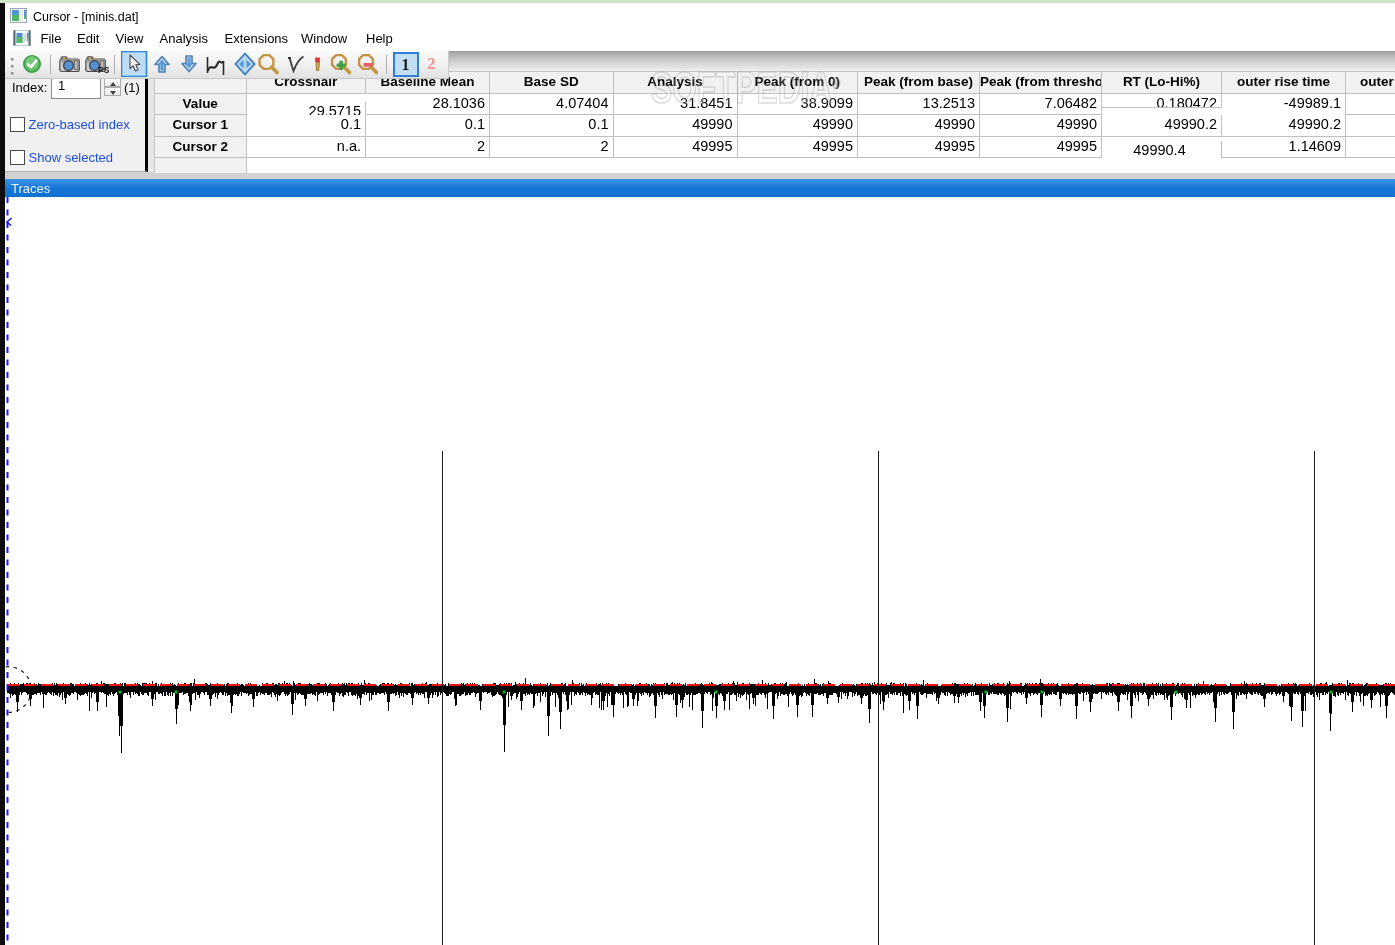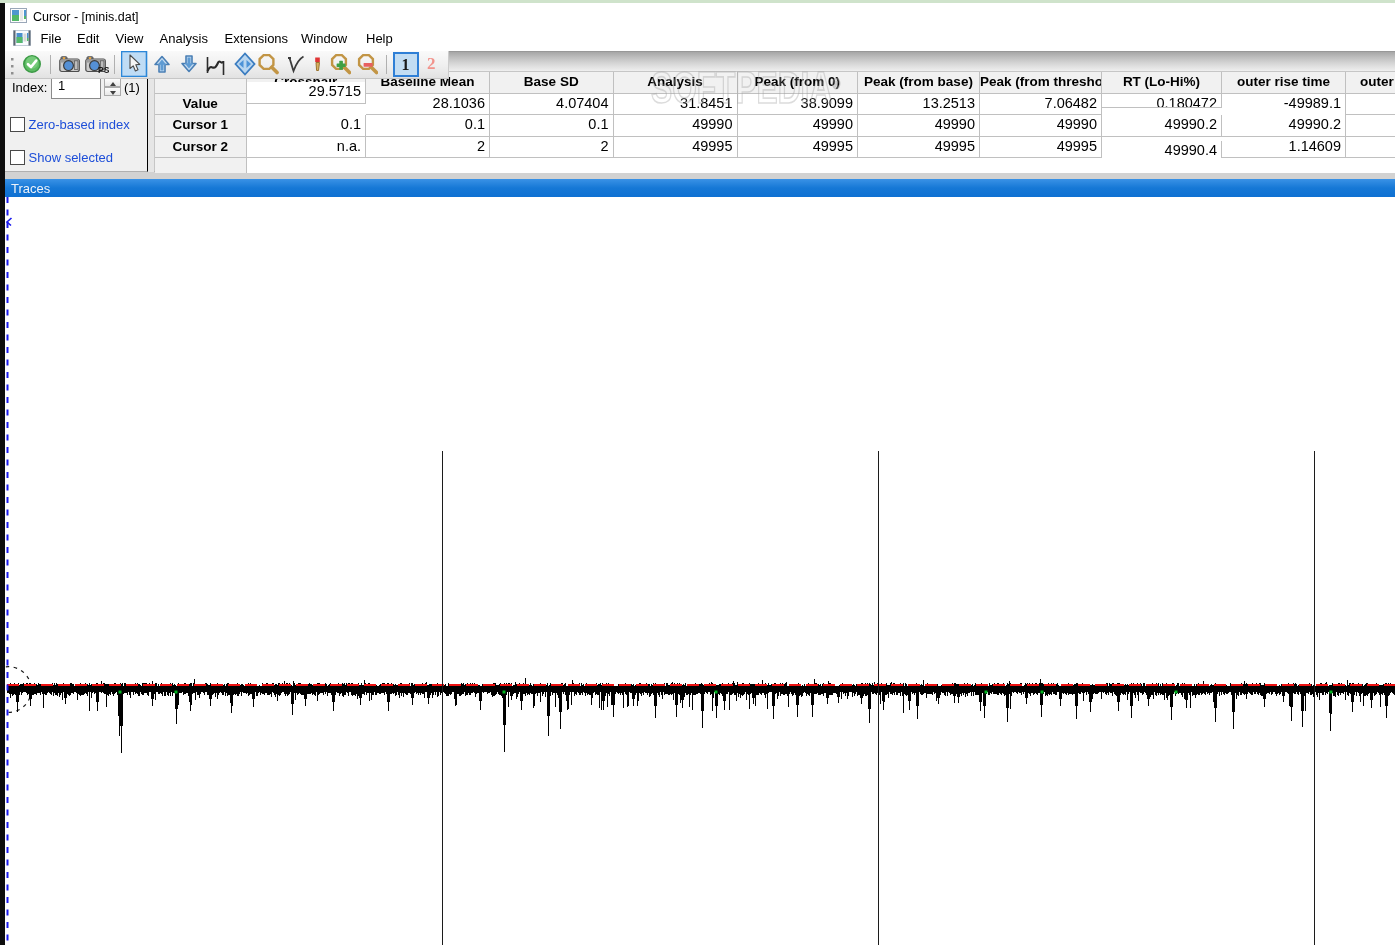--- a/index.html
+++ b/index.html
@@ -13,21 +13,21 @@
   #menu-bar{left:5px;top:27px;width:1390px;height:24px;background:#ffffff;}
   .menu-item{position:absolute;top:3px;font-size:13px;color:#000;line-height:18px;}
   #dock-band{left:5px;top:51px;width:1390px;height:21px;
      background:linear-gradient(#a6a6a6,#bdbdbd 25%,#d8d8d8 60%,#efefef 95%,#f2f2f2);
      border-top:1px solid #989898;box-sizing:border-box;}
   #dock-lower{left:5px;top:72px;width:1390px;height:125px;background:#d2d2d2;}
   #gap-strip{left:148px;top:72px;width:6px;height:100px;background:#e6e6e6;}
 
   
   #left-panel{left:5px;top:72px;width:143px;height:100px;background:#f0f0f0;
-     border-right:1px solid #000000;border-bottom:1px solid #b0b0b0;box-sizing:border-box;}
+     border-right:3px solid #000000;border-bottom:1px solid #b0b0b0;box-sizing:border-box;}
   #index-label{left:7px;top:8px;font-size:13px;color:#000;}
   #index-input{left:46px;top:3px;width:50px;height:24px;background:#fff;border:1px solid #8a8a8a;
      box-sizing:border-box;font-size:13px;color:#000;padding:2px 0 0 6px;}
   #index-spinner{left:99px;top:6px;width:17px;height:19px;}
   .spin-btn{position:absolute;left:0;width:17px;height:9px;background:linear-gradient(#fdfdfd,#e8e8e8);
      border:1px solid #ababab;box-sizing:border-box;}
   .spin-up{top:0;}
   .spin-down{top:9px;}
   .spin-tri{position:absolute;left:4.5px;width:0;height:0;border-left:3.5px solid transparent;border-right:3.5px solid transparent;}
   .spin-up .spin-tri{top:2.5px;border-bottom:4px solid #404040;}
@@ -136,21 +136,21 @@
   </div>
 </div>
 
 <div id="results-table" class="abs" style="width: 1313px;">
     <div class="tbl-cell tbl-head" style="left: 0px; top: 0px; width: 91.5px; height: 21.5px; line-height: 19.5px;"></div>
     <div class="tbl-cell tbl-rowlabel" style="left: 0px; top: 21.5px; width: 91.5px; height: 21.5px; line-height: 19.5px;">Value</div>
     <div class="tbl-cell tbl-rowlabel" style="left: 0px; top: 43px; width: 91.5px; height: 21.5px; line-height: 19.5px;">Cursor 1</div>
     <div class="tbl-cell tbl-rowlabel" style="left: 0px; top: 64.5px; width: 91.5px; height: 21.5px; line-height: 19.5px;">Cursor 2</div>
     <div class="tbl-cell tbl-filler-label" style="left: 0px; top: 86px; width: 91.5px; height: 15px; border-bottom: none;"></div>
     <div class="tbl-cell tbl-head" style="left: 91.5px; top: 0px; width: 119.5px; height: 21.5px; line-height: 19.5px;">Crosshair</div>
-    <div class="tbl-cell tbl-data" style="left: 91.5px; top: 10px; width: 119.5px; height: 21.5px; line-height: 19.5px;">29.5715</div>
+    <div class="tbl-cell tbl-data" style="left: 91.5px; top: 30px; width: 119.5px; height: 21.5px; line-height: 19.5px;">29.5715</div>
     <div class="tbl-cell tbl-data" style="left: 91.5px; top: 43px; width: 119.5px; height: 21.5px; line-height: 19.5px;">0.1</div>
     <div class="tbl-cell tbl-data" style="left: 91.5px; top: 64.5px; width: 119.5px; height: 21.5px; line-height: 19.5px;">n.a.</div>
     <div class="tbl-cell tbl-filler" style="left: 91.5px; top: 86px; width: 119.5px; height: 15px; border-bottom: none; border-right: none;"></div>
     <div class="tbl-cell tbl-head" style="left: 211px; top: 0px; width: 124px; height: 21.5px; line-height: 19.5px;">Baseline Mean</div>
     <div class="tbl-cell tbl-data" style="left: 211px; top: 21.5px; width: 124px; height: 21.5px; line-height: 19.5px;">28.1036</div>
     <div class="tbl-cell tbl-data" style="left: 211px; top: 43px; width: 124px; height: 21.5px; line-height: 19.5px;">0.1</div>
     <div class="tbl-cell tbl-data" style="left: 211px; top: 64.5px; width: 124px; height: 21.5px; line-height: 19.5px;">2</div>
     <div class="tbl-cell tbl-filler" style="left: 211px; top: 86px; width: 124px; height: 15px; border-bottom: none; border-right: none;"></div>
     <div class="tbl-cell tbl-head" style="left: 335px; top: 0px; width: 123.5px; height: 21.5px; line-height: 19.5px;">Base SD</div>
     <div class="tbl-cell tbl-data" style="left: 335px; top: 21.5px; width: 123.5px; height: 21.5px; line-height: 19.5px;">4.07404</div>
@@ -173,21 +173,21 @@
     <div class="tbl-cell tbl-data" style="left: 703px; top: 64.5px; width: 122px; height: 21.5px; line-height: 19.5px;">49995</div>
     <div class="tbl-cell tbl-filler" style="left: 703px; top: 86px; width: 122px; height: 15px; border-bottom: none; border-right: none;"></div>
     <div class="tbl-cell tbl-head" style="left: 825px; top: 0px; width: 122px; height: 21.5px; line-height: 19.5px;">Peak (from threshold)</div>
     <div class="tbl-cell tbl-data" style="left: 825px; top: 21.5px; width: 122px; height: 21.5px; line-height: 19.5px;">7.06482</div>
     <div class="tbl-cell tbl-data" style="left: 825px; top: 43px; width: 122px; height: 21.5px; line-height: 19.5px;">49990</div>
     <div class="tbl-cell tbl-data" style="left: 825px; top: 64.5px; width: 122px; height: 21.5px; line-height: 19.5px;">49995</div>
     <div class="tbl-cell tbl-filler" style="left: 825px; top: 86px; width: 122px; height: 15px; border-bottom: none; border-right: none;"></div>
     <div class="tbl-cell tbl-head" style="left: 947px; top: 0px; width: 120px; height: 21.5px; line-height: 19.5px;">RT (Lo-Hi%)</div>
     <div class="tbl-cell tbl-data" style="left: 947px; top: 21.5px; width: 120px; height: 14px; line-height: 19.5px;">0.180472</div>
     <div class="tbl-cell tbl-data" style="left: 947px; top: 43px; width: 120px; height: 21.5px; line-height: 19.5px;">49990.2</div>
-    <div class="tbl-cell tbl-data" style="left: 947px; top: 69px; width: 120px; height: 25px; line-height: 19.5px;">49990.4</div>
+    <div class="tbl-cell tbl-data" style="left: 947px; top: 69px; width: 120px; height: 25px; line-height: 19.5px; text-align: center;">49990.4</div>
     <div class="tbl-cell tbl-filler" style="left: 947px; top: 86px; width: 120px; height: 15px; border-bottom: none; border-right: none;"></div>
     <div class="tbl-cell tbl-head" style="left: 1067px; top: 0px; width: 124px; height: 21.5px; line-height: 19.5px;">outer rise time</div>
     <div class="tbl-cell tbl-data" style="left: 1067px; top: 21.5px; width: 124px; height: 26px; line-height: 19.5px;">-49989.1</div>
     <div class="tbl-cell tbl-data" style="left: 1067px; top: 43px; width: 124px; height: 21.5px; line-height: 19.5px;">49990.2</div>
     <div class="tbl-cell tbl-data" style="left: 1067px; top: 64.5px; width: 124px; height: 21.5px; line-height: 19.5px;">1.14609</div>
     <div class="tbl-cell tbl-filler" style="left: 1067px; top: 86px; width: 124px; height: 15px; border-bottom: none; border-right: none;"></div>
     <div class="tbl-cell tbl-head" style="left: 1191px; top: 0px; width: 122px; height: 21.5px; line-height: 19.5px;">outer rise time</div>
     <div class="tbl-cell tbl-data" style="left: 1191px; top: 21.5px; width: 122px; height: 21.5px; line-height: 19.5px;"></div>
     <div class="tbl-cell tbl-data" style="left: 1191px; top: 43px; width: 122px; height: 21.5px; line-height: 19.5px;"></div>
     <div class="tbl-cell tbl-data" style="left: 1191px; top: 64.5px; width: 122px; height: 21.5px; line-height: 19.5px;"></div>

